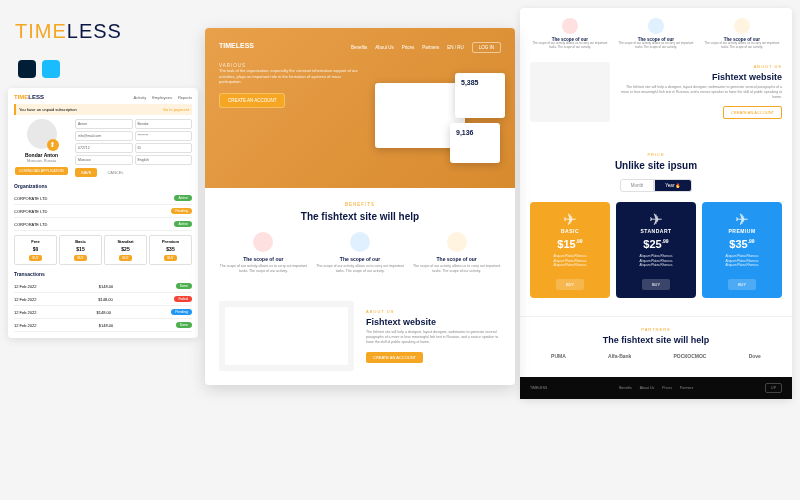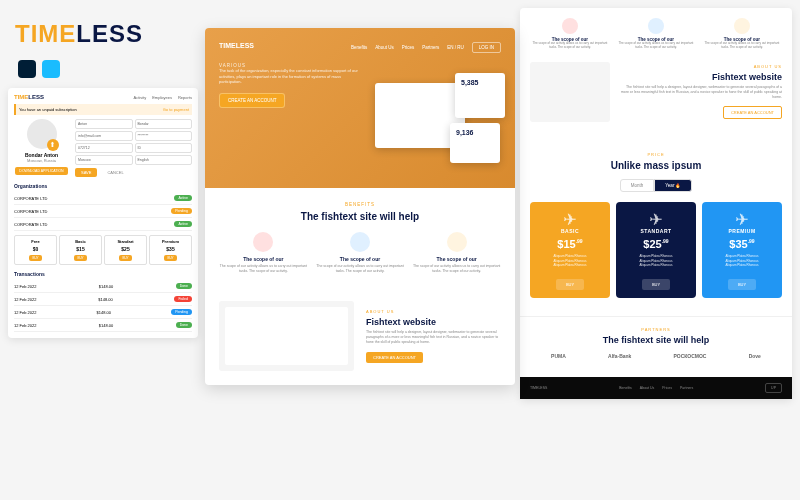--- a/index.html
+++ b/index.html
@@ -1,17 +1,17 @@
 <!DOCTYPE html>
 <html><head>
 <meta charset="utf-8">
 <style>
 *{margin:0;padding:0;box-sizing:border-box;font-family:-apple-system,BlinkMacSystemFont,'Segoe UI',Arial,sans-serif}
 body{background:#f5f5f5;width:800px;height:500px;overflow:hidden;position:relative}
-.logo-main{position:absolute;top:20px;left:15px;font-size:24px;font-weight:700;letter-spacing:1px;z-index:10}
+.logo-main{position:absolute;top:20px;left:15px;font-size:20px;font-weight:400;letter-spacing:1px;z-index:10}
 .logo-main .t1{color:#f5a623}.logo-main .t2{color:#0a1744}
 .tool-icons{position:absolute;top:60px;left:18px;display:flex;gap:6px;z-index:10}
 .tool-icons span{width:18px;height:18px;border-radius:4px;display:inline-block}
 .ps{background:#001e36}.fg{background:#1abcfe}
 
 .panel-left{position:absolute;top:88px;left:8px;width:190px;background:#fff;border-radius:4px;box-shadow:0 2px 8px rgba(0,0,0,0.1);font-size:5px;padding:6px}
 .panel-left .hdr{display:flex;justify-content:space-between;align-items:center;margin-bottom:4px}
 .panel-left .logo{font-size:6px;font-weight:700}
 .panel-left .logo .a{color:#f5a623}.panel-left .logo .b{color:#0a1744}
 .panel-left .nav{display:flex;gap:6px;font-size:4px;color:#666}
@@ -284,21 +284,21 @@
       <div class="txt">
         <div class="lbl">ABOUT US</div>
         <h3>Fishtext website</h3>
         <div class="d2">The fishtext site will help a designer, layout designer, webmaster to generate several paragraphs of a more or less meaningful fish text in Russian, and a novice speaker to hone the skill of public speaking at home.</div>
         <div class="cta">CREATE AN ACCOUNT</div>
       </div>
     </div>
   </div>
   <div class="price-sec">
     <div class="lbl">PRICE</div>
-    <h3>Unlike mass ipsum</h3>
+    <h3>Unlike site ipsum</h3>
     <div class="toggle">
         <span class="m">Month</span>
         <span class="y">Year 🔥</span>
       </div>
     <div class="pcards">
       <div class="pcard basic"><div class="pic">✈</div><div class="pn">BASIC</div><div class="pp"><span>$15</span><sup>.99</sup></div><div class="feat"><span>Aliquam Platea Rhoncus</span><br><span>Aliquam Platea Rhoncus</span><br><span>Aliquam Platea Rhoncus</span></div><div class="buy">BUY</div></div>
       <div class="pcard std"><div class="pic">✈</div><div class="pn">STANDART</div><div class="pp"><span>$25</span><sup>.99</sup></div><div class="feat"><span>Aliquam Platea Rhoncus</span><br><span>Aliquam Platea Rhoncus</span><br><span>Aliquam Platea Rhoncus</span></div><div class="buy">BUY</div></div>
       <div class="pcard prem"><div class="pic">✈</div><div class="pn">PREMIUM</div><div class="pp"><span>$35</span><sup>.99</sup></div><div class="feat"><span>Aliquam Platea Rhoncus</span><br><span>Aliquam Platea Rhoncus</span><br><span>Aliquam Platea Rhoncus</span></div><div class="buy">BUY</div></div>
     </div>
   </div>

